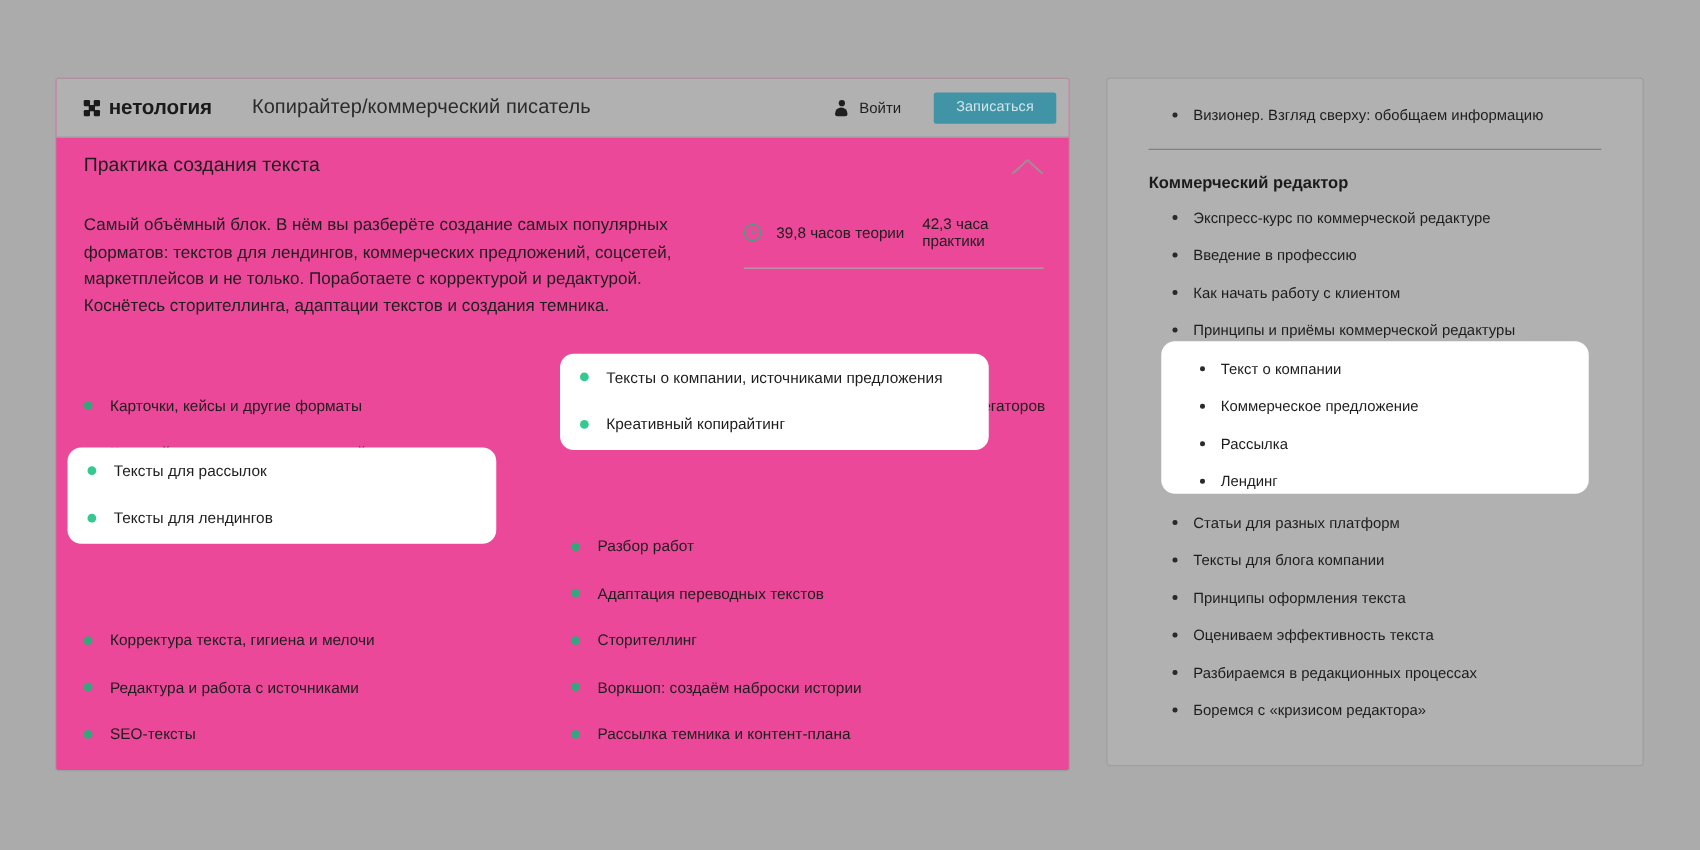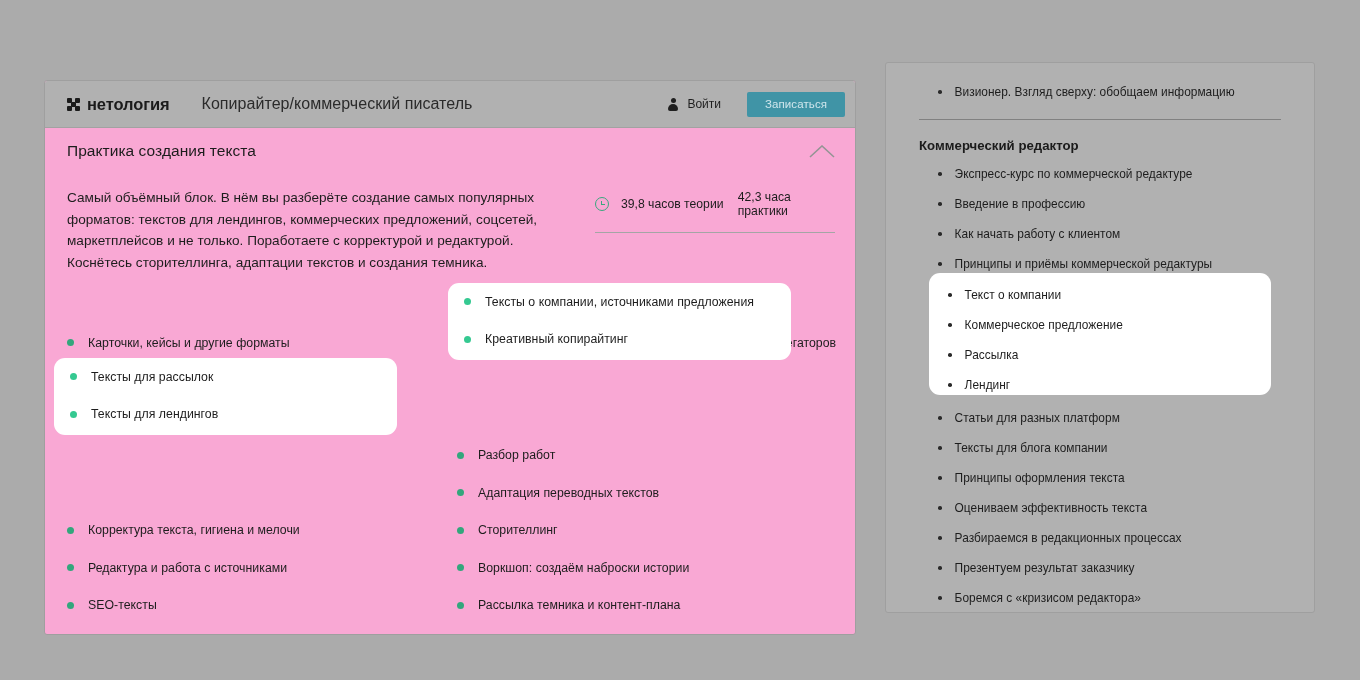--- a/index.html
+++ b/index.html
@@ -14,24 +14,24 @@
     background: #ababab;
     font-family: "Liberation Sans", sans-serif;
     -webkit-font-smoothing: antialiased;
     position: relative;
   }
 
   
   #left-card {
     position: absolute;
     left: 44px;
-    top: 80px;
+    top: 62px;
     width: 812px;
     height: 555px;
-    background: #f9a8d4;
+    background: #ec4899;
     border: 1px solid #9f9f9f;
     border-radius: 3px;
     overflow: hidden;
   }
 
   
   #site-header {
     position: absolute;
     left: 0; top: 0;
     width: 812px;
@@ -310,20 +310,21 @@
   #hl-right {
     position: absolute;
     left: 929px;
     top: 273px;
     width: 342px;
     height: 122px;
     background: #ffffff;
     border-radius: 11px;
     z-index: 5;
     padding-top: 7px;
+    padding-left: 12px;
   }
   #hl-right .rli { padding-left: 19px; height: 30px; }
 </style>
 </head>
 <body>
 
 <div id="left-card">
 
   <div id="site-header">
     <div class="brand">
@@ -503,24 +504,20 @@
     <div class="rli">
       <span class="rdot"></span>
       <span class="rtxt">Оцениваем эффективность текста</span>
     </div>
     <div class="rli">
       <span class="rdot"></span>
       <span class="rtxt">Разбираемся в редакционных процессах</span>
     </div>
     <div class="rli">
       <span class="rdot"></span>
-      <span class="rtxt">Презентуем результат заказчику</span>
-    </div>
-    <div class="rli">
-      <span class="rdot"></span>
       <span class="rtxt">Боремся с «кризисом редактора»</span>
     </div>
   </div>
 </div>
 
 <div id="hl-right">
   <div class="rli">
     <span class="rdot"></span>
     <span class="rtxt">Текст о компании</span>
   </div>

